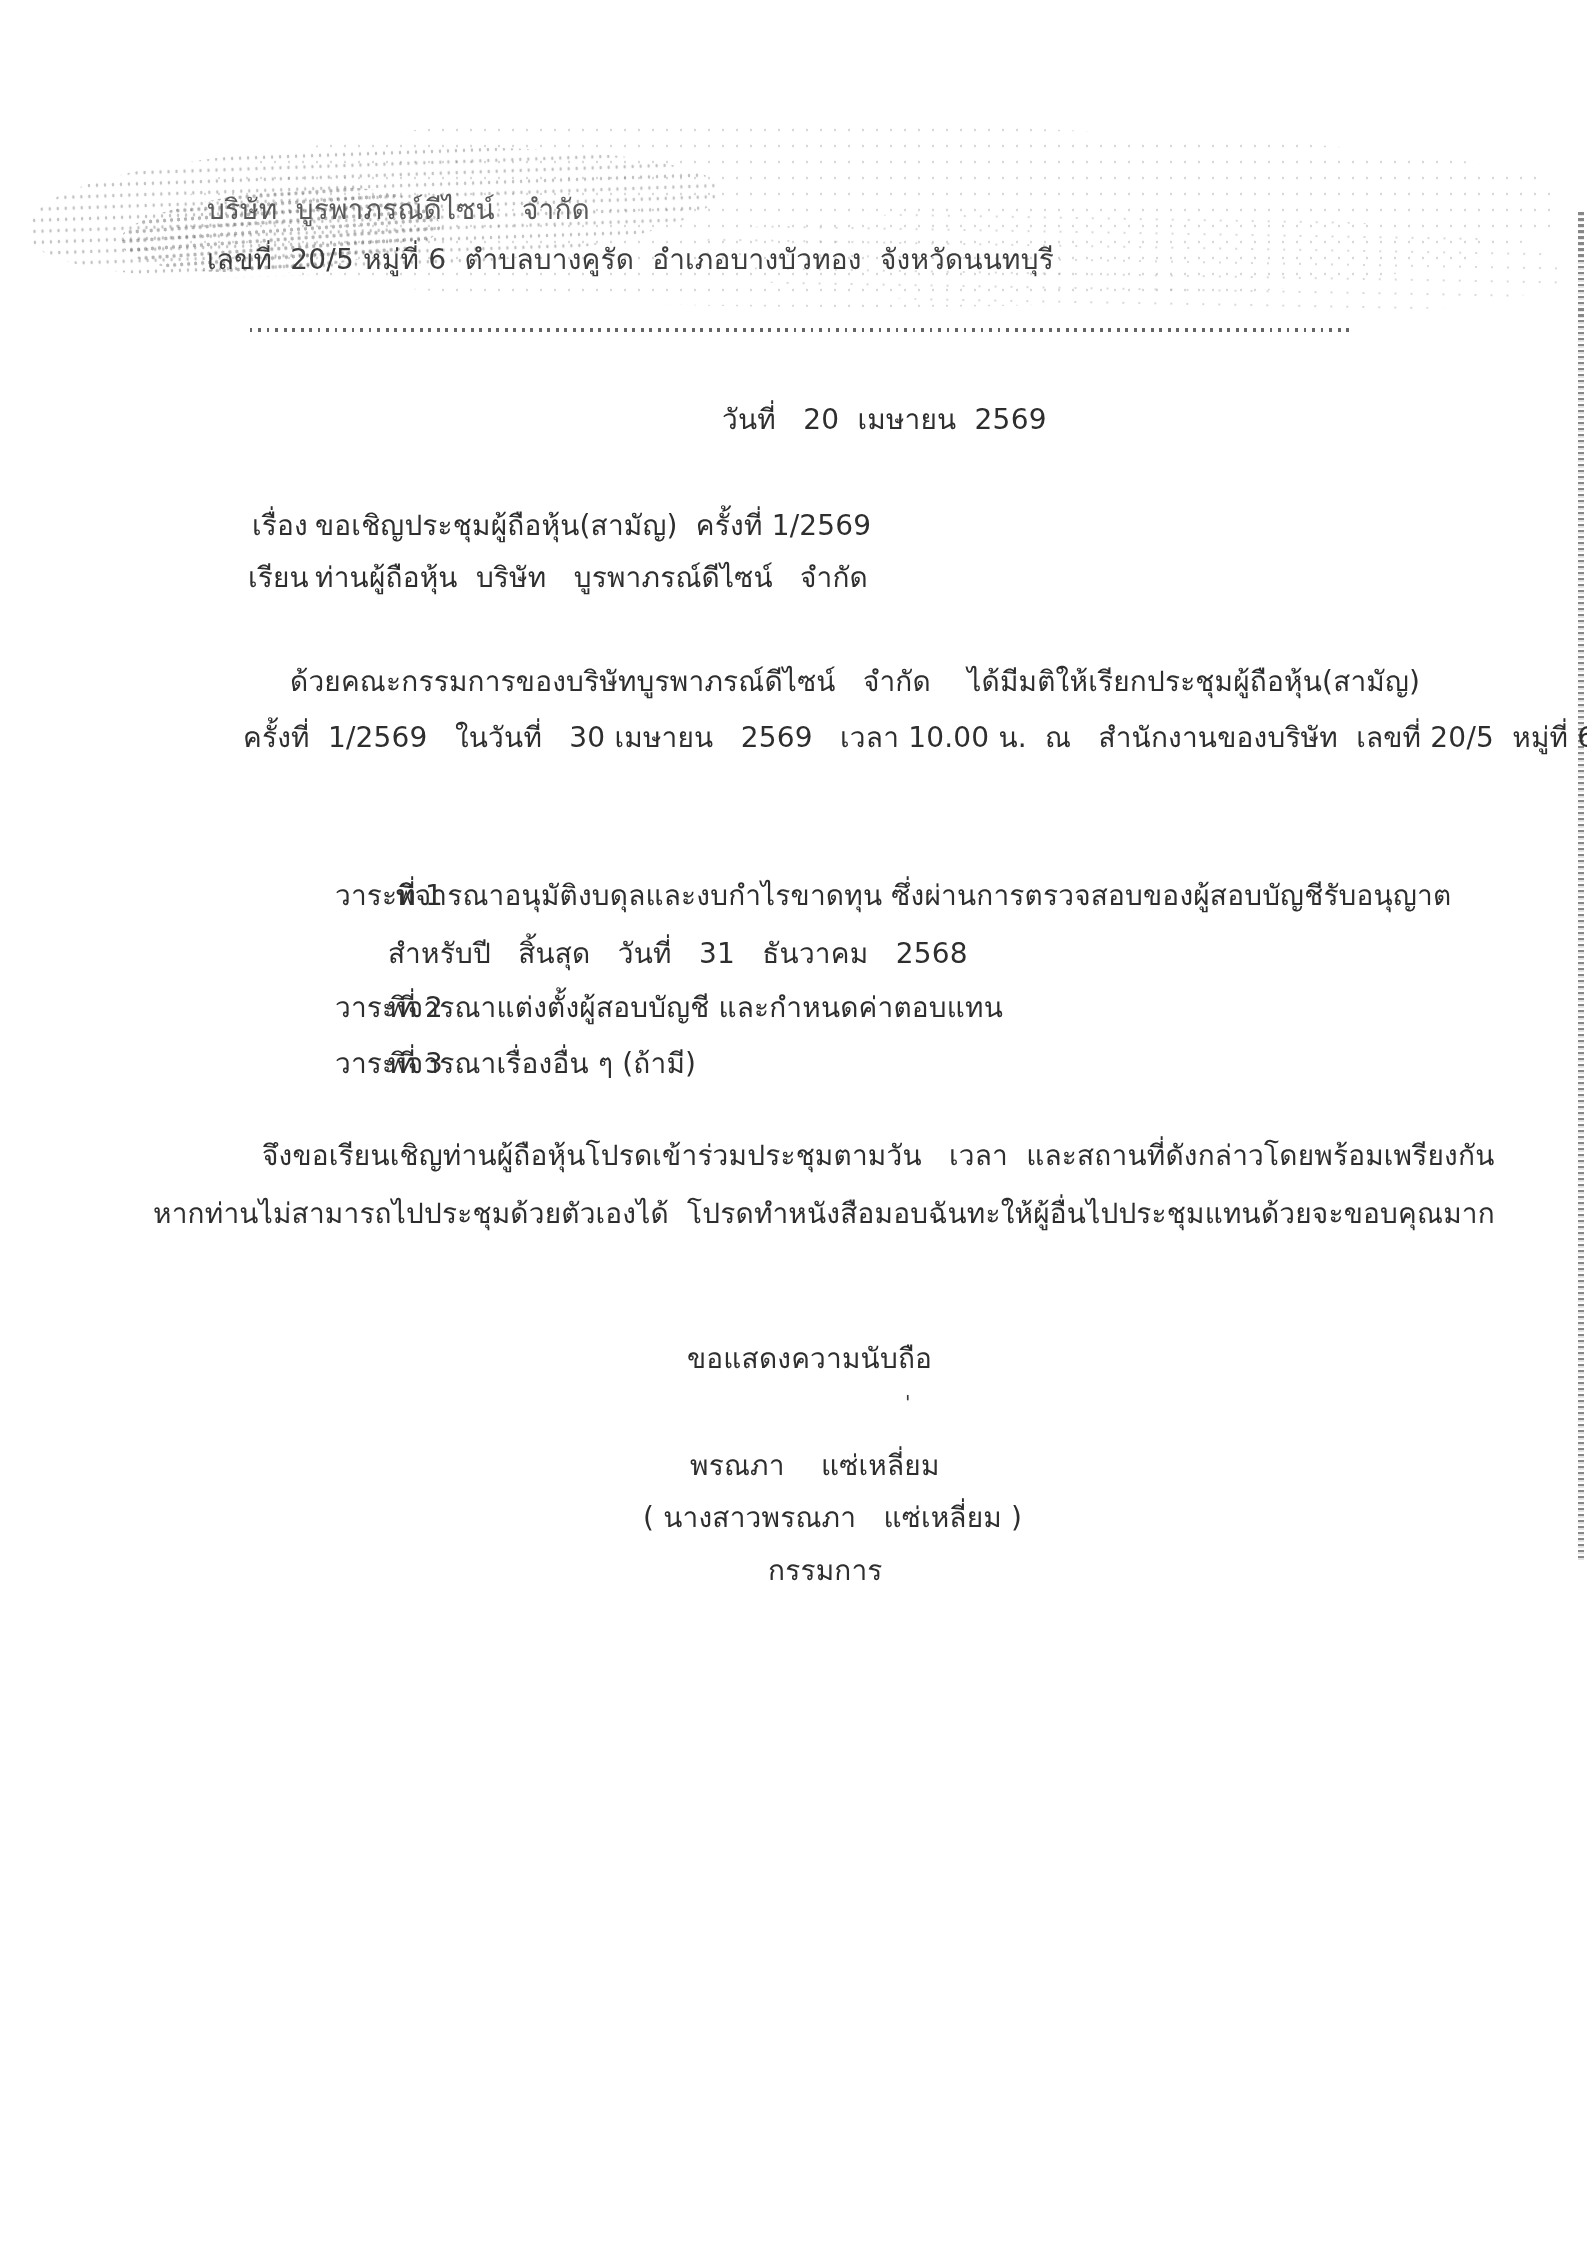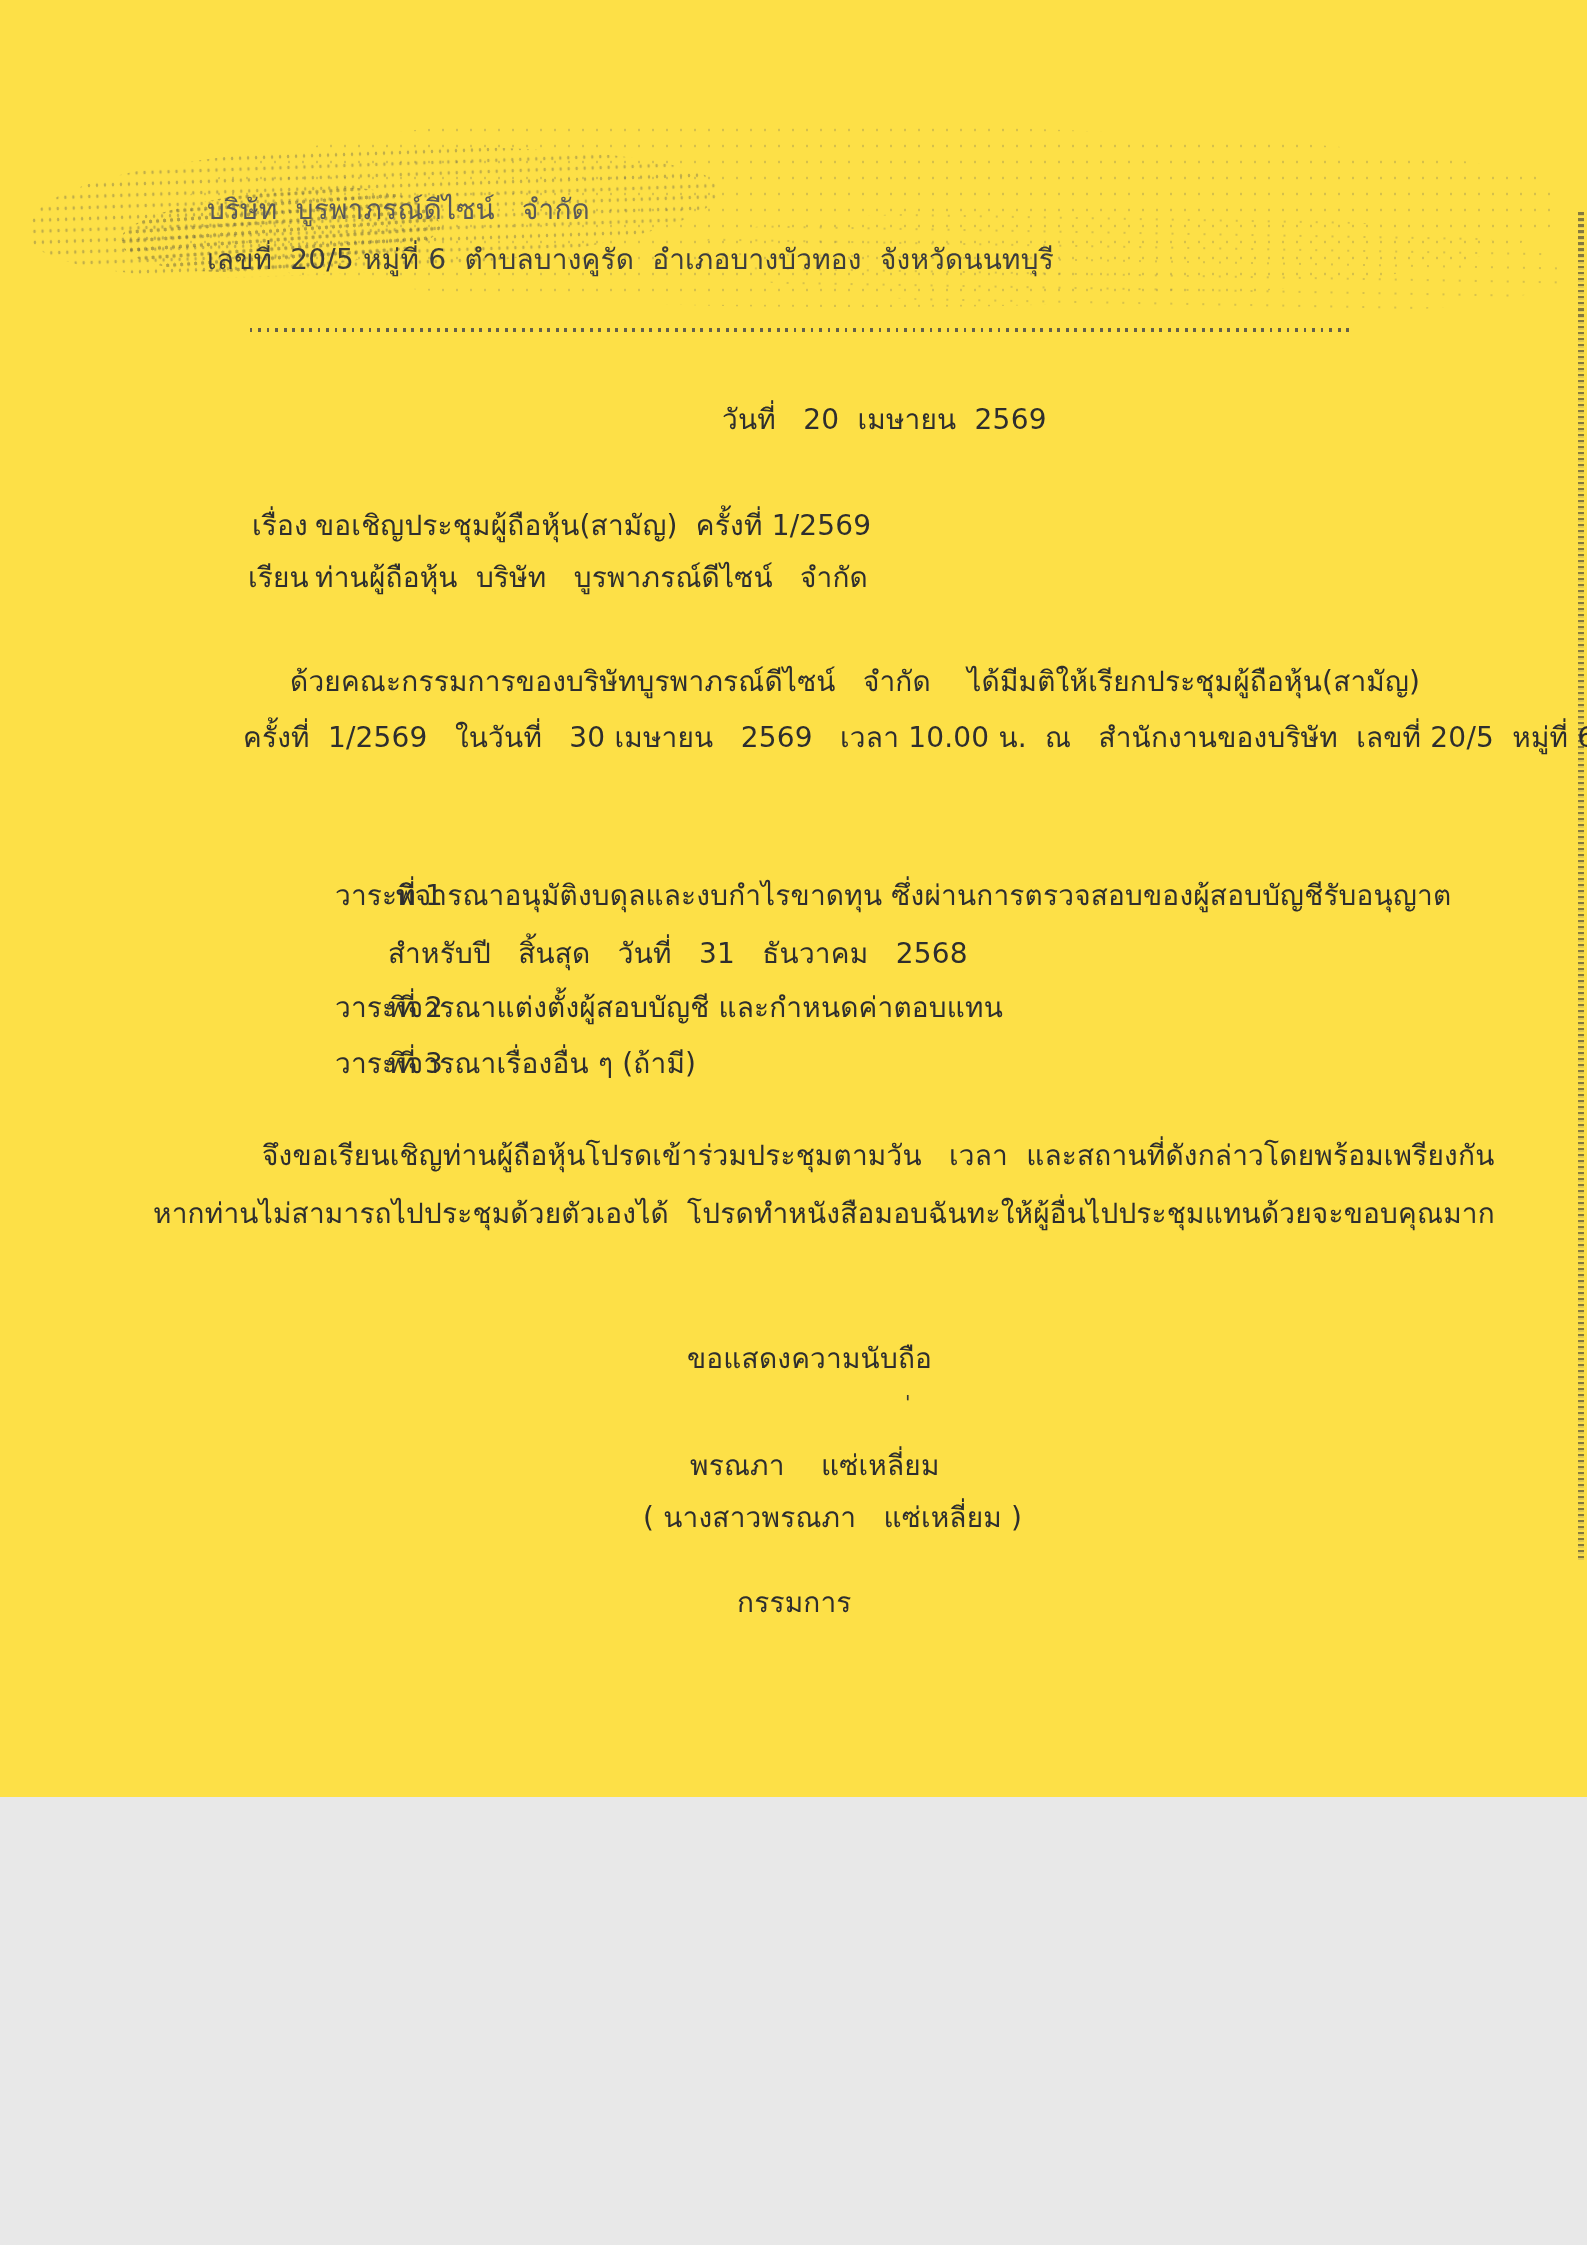--- a/index.html
+++ b/index.html
@@ -1,20 +1,20 @@
 <!DOCTYPE html>
 <html><head>
 <meta charset="utf-8">
 <style>
   html, body { margin:0; padding:0; background:#e8e8e8; }
   .page {
     position:relative;
-    width:1587px; height:1797px;
+    width:1587px; height:2245px;
     margin:0 auto;
-    background:#fde047;
+    background:#ffffff;
     font-family:"DejaVu Sans", sans-serif;
     color:#2e2e2e;
     overflow:hidden;
   }
   .t {
     position:absolute;
     white-space:pre;
     font-size:28px;
     line-height:1.25;
     letter-spacing:0.2px;
@@ -116,15 +116,15 @@
   <div class="t" style="left:335px; top:1046px;">วาระที่ 3</div>
   <div class="t" style="left:388px; top:1046px;">พิจารณาเรื่องอื่น ๆ (ถ้ามี)</div>
 
   <div class="t" style="left:262px; top:1138px;">จึงขอเรียนเชิญท่านผู้ถือหุ้นโปรดเข้าร่วมประชุมตามวัน   เวลา  และสถานที่ดังกล่าวโดยพร้อมเพรียงกัน</div>
   <div class="t" style="left:153px; top:1196px;">หากท่านไม่สามารถไปประชุมด้วยตัวเองได้  โปรดทำหนังสือมอบฉันทะให้ผู้อื่นไปประชุมแทนด้วยจะขอบคุณมาก</div>
 
   <div class="t" style="left:687px; top:1341px;">ขอแสดงความนับถือ</div>
   <div class="t stray-mark" style="left:905px; top:1390px;">'</div>
   <div class="t" style="left:690px; top:1448px;">พรณภา    แซ่เหลี่ยม</div>
   <div class="t" style="left:643px; top:1500px;">( นางสาวพรณภา   แซ่เหลี่ยม )</div>
-  <div class="t" style="left:737px; top:1553px;margin-top:32px;">กรรมการ</div>
+  <div class="t" style="left:768px; top:1553px;">กรรมการ</div>
 
 </div>
 
 </body></html>

